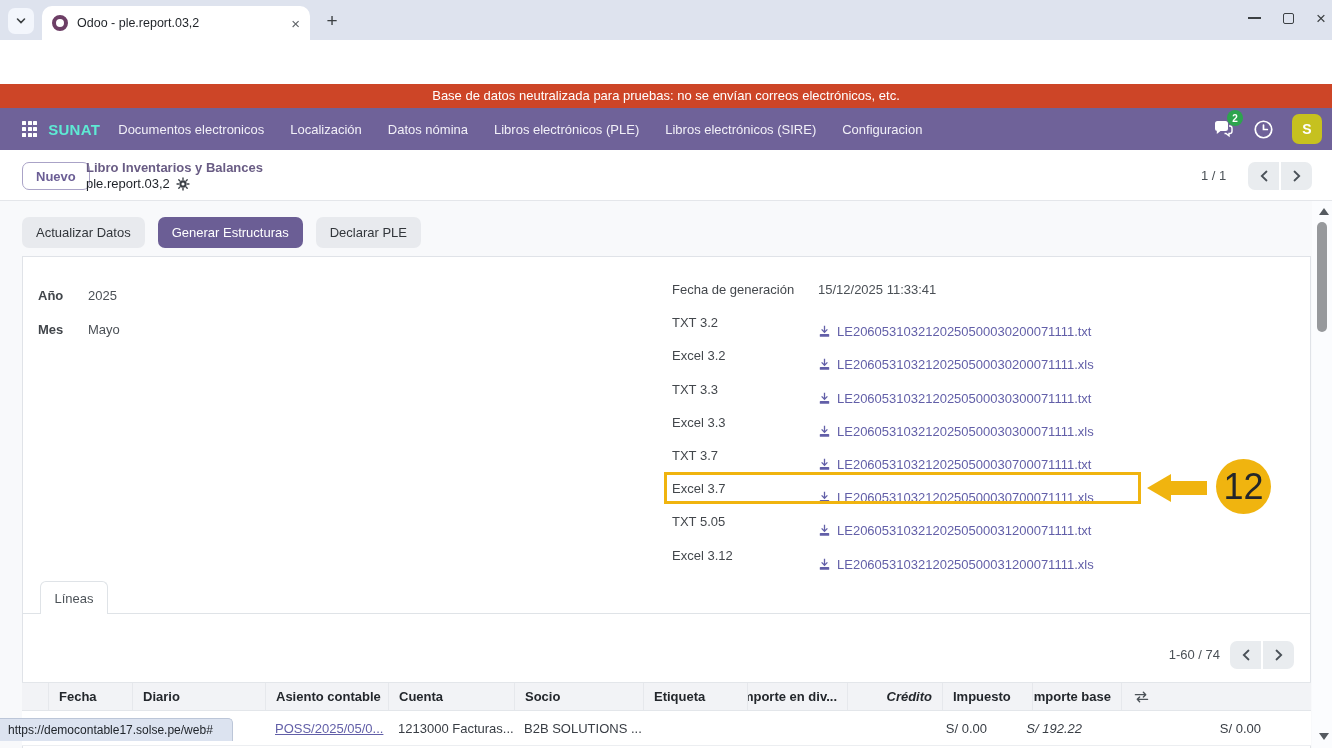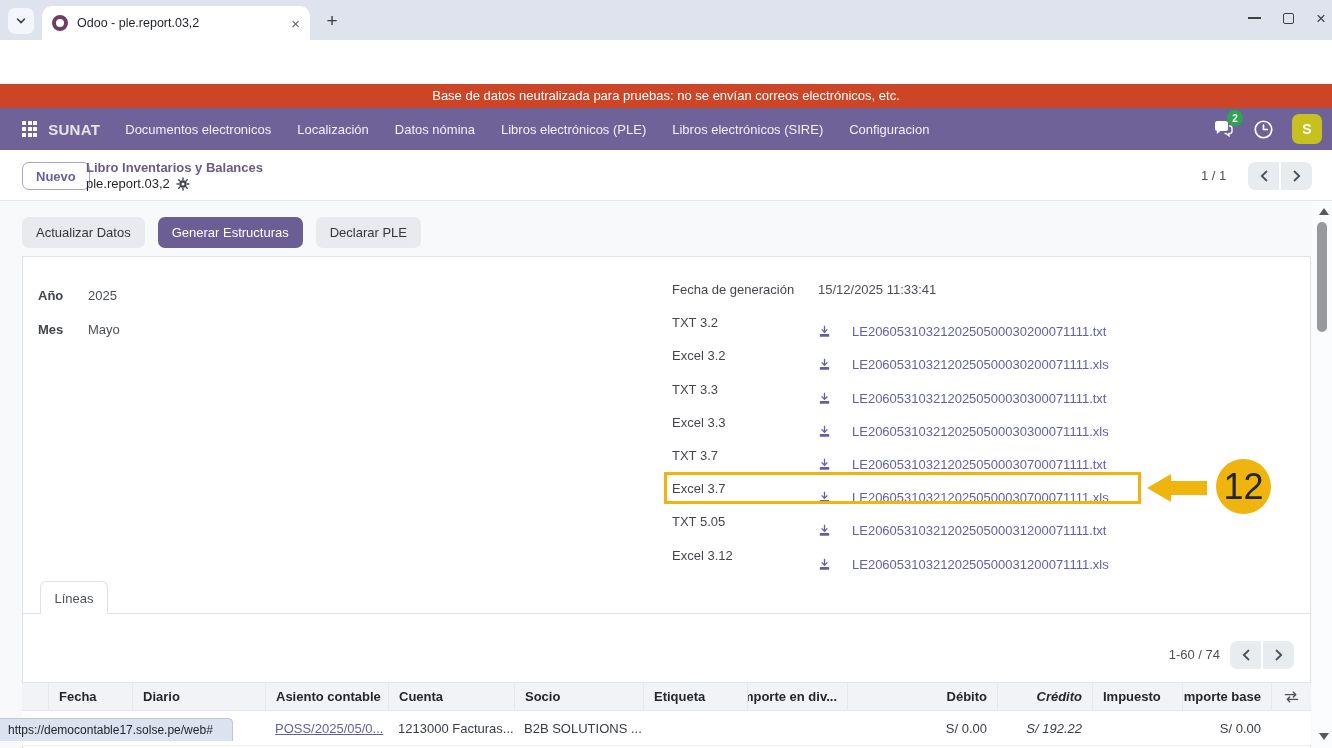--- a/index.html
+++ b/index.html
@@ -44,21 +44,21 @@
   
   .banner { position:absolute; left:0; top:84px; width:1332px; height:24px; background:#cd4527;
             color:#fff; font-size:13px; text-align:center; line-height:24px; }
 
   
   .odoo-nav { position:absolute; left:0; top:108px; width:1332px; height:42px; background:#6f6299;
               display:flex; align-items:center; }
   .grid-icon { display:grid; grid-template-columns:repeat(3,4px); grid-template-rows:repeat(3,4px);
                gap:1.6px; margin-left:22px; }
   .grid-icon i { background:#fff; border-radius:0.5px; }
-  .brand { color:#e5e5e5; font-size:15px; font-weight:600; margin-left:11px; margin-right:25px; letter-spacing:0.3px; }
+  .brand { color:#5eead4; font-size:15px; font-weight:600; margin-left:11px; margin-right:18px; letter-spacing:0.3px; }
   .menu-item { color:#f2f0f8; font-size:13px; margin-right:26px; white-space:nowrap; }
   .nav-right { position:absolute; right:10px; top:0; height:42px; display:flex; align-items:center; gap:17px; }
   .chat-wrap { position:relative; width:24px; height:24px; }
   .chat-badge { position:absolute; right:-8px; top:-7px; width:16px; height:16px; border-radius:50%;
                 background:#2da44e; color:#fff; font-size:10px; font-weight:700;
                 display:flex; align-items:center; justify-content:center; }
   .avatar { width:30px; height:30px; border-radius:7px; background:#c6c11f; color:#fff; font-size:14px;
             font-weight:700; display:flex; align-items:center; justify-content:center; }
 
   
@@ -90,21 +90,21 @@
 
   .fld-label { font-size:13px; font-weight:700; color:#41454a; }
   .fld-value { font-size:13px; color:#4b5056; }
   .year-label { left:38px; top:288px; } .year-value { left:88px; top:288px; }
   .month-label { left:38px; top:322px; } .month-value { left:88px; top:322px; }
 
   .file-rows { position:absolute; left:672px; top:273px; width:470px; }
   .fr { height:33.2px; display:flex; align-items:center; }
   .fr-label { width:146px; font-size:13px; color:#43474c; flex:none; }
   .fr-value { font-size:13px; color:#4b5056; }
-  .fr-link { display:flex; align-items:center; gap:21px; font-size:13px; color:#625fa8; text-decoration:none;margin-top:18px; }
+  .fr-link { display:flex; align-items:center; gap:6px; font-size:13px; color:#625fa8; text-decoration:none;margin-top:18px; }
 
   
   .hl-box { position:absolute; left:664px; top:472px; width:477px; height:32px;
             border:3px solid #f0b40f; z-index:6; pointer-events:none; }
   .hl-arrow-head { position:absolute; left:1147px; top:474px; width:0; height:0; z-index:6;
                    border-top:14px solid transparent; border-bottom:14px solid transparent;
                    border-right:24px solid #f0b40f; }
   .hl-arrow-shaft { position:absolute; left:1171px; top:481px; width:36px; height:14px; background:#f0b40f; z-index:6; }
   .hl-circle { position:absolute; left:1216px; top:459px; width:55px; height:55px; border-radius:50%;
                background:#f0b40f; color:#23262a; font-size:36px; display:flex; align-items:center;
@@ -412,21 +412,20 @@
 
   <div class="tbl-head">
     <div class="cell c0"></div>
     <div class="cell c1">Fecha</div>
     <div class="cell c2">Diario</div>
     <div class="cell c3">Asiento contable</div>
     <div class="cell c4">Cuenta</div>
     <div class="cell c5">Socio</div>
     <div class="cell c6">Etiqueta</div>
     <div class="cell c7 r">Importe en div...</div>
-    <div class="cell c8 r">Débito</div>
     <div class="cell c9 r">Crédito</div>
     <div class="cell c10">Impuesto</div>
     <div class="cell c11 r">Importe base</div>
     <div class="cell c12">
       <svg width="15" height="14" viewBox="0 0 16 14">
           <path d="M1.5 4.5h11M12.5 4.5 10 2M12.5 4.5 10 7" stroke="#4c5258" stroke-width="1.5" fill="none" stroke-linecap="round" stroke-linejoin="round"></path>
           <path d="M14.5 9.5h-11M3.5 9.5 6 7M3.5 9.5 6 12" stroke="#4c5258" stroke-width="1.5" fill="none" stroke-linecap="round" stroke-linejoin="round"></path>
         </svg>
     </div>
   </div>

